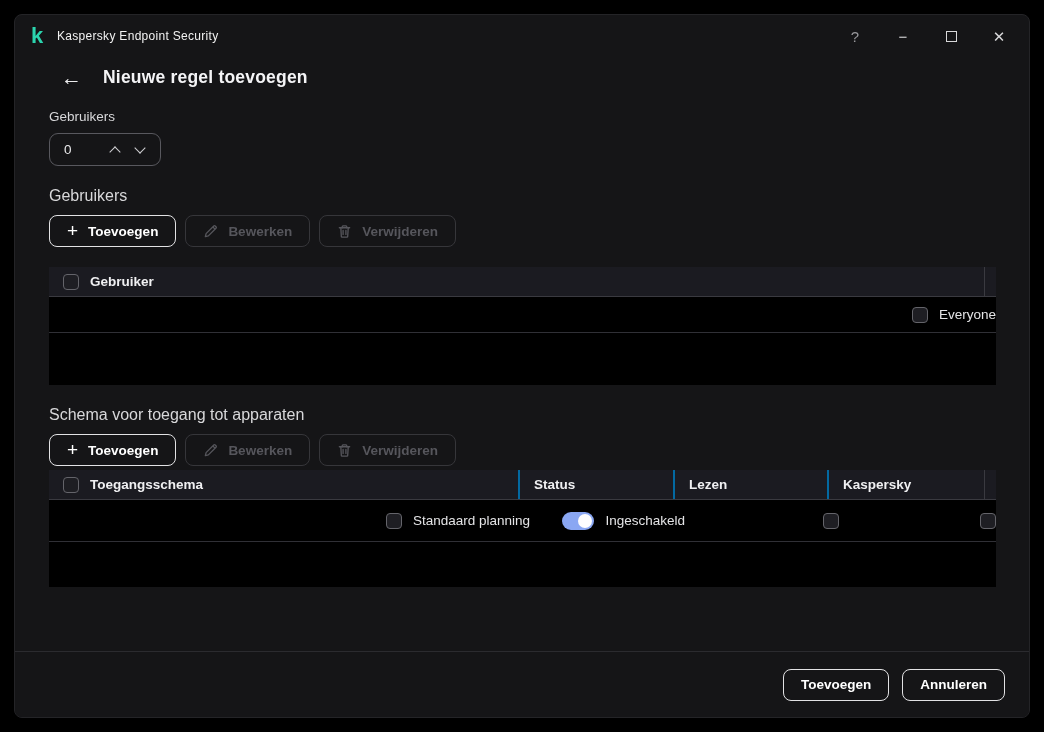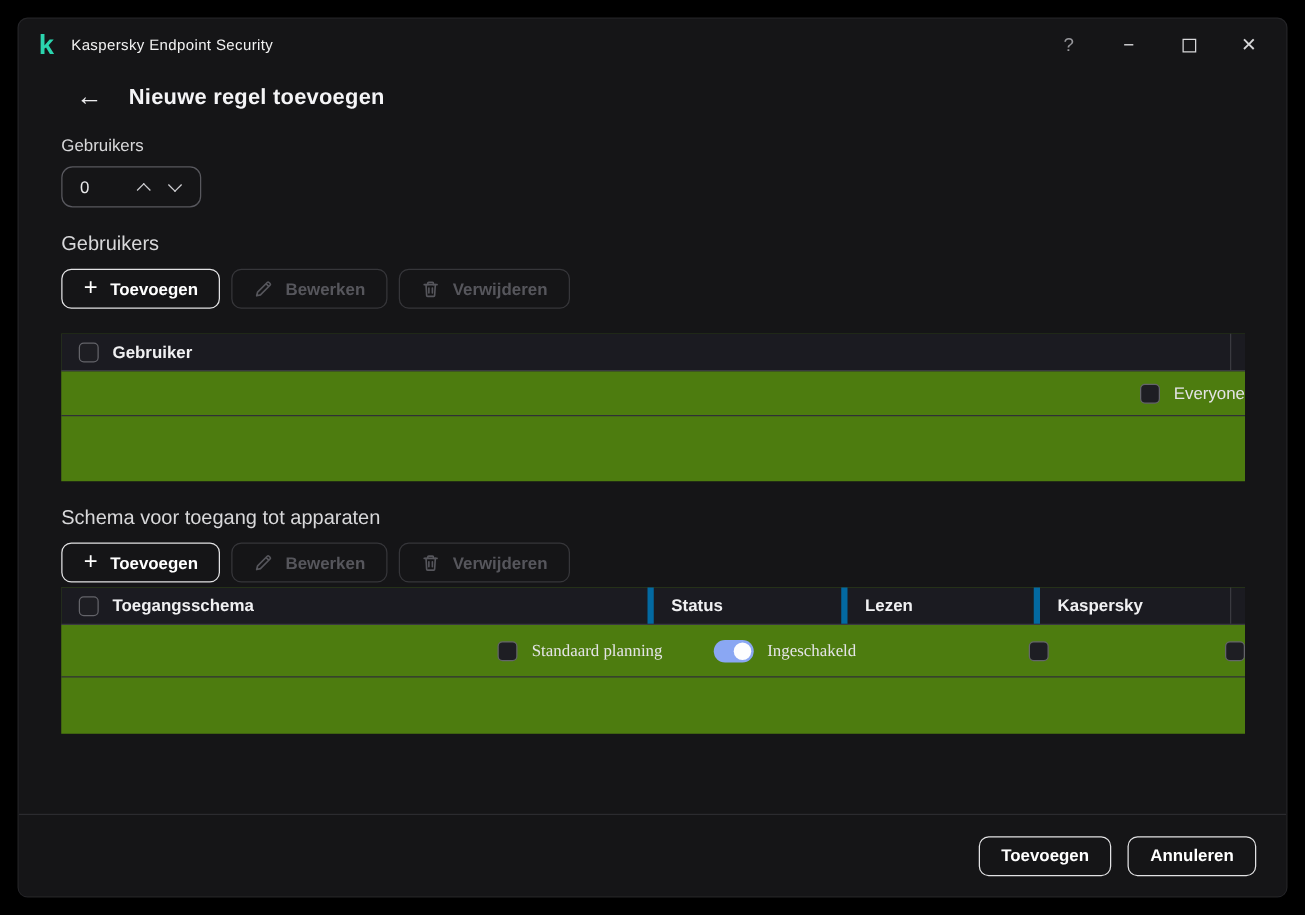--- a/index.html
+++ b/index.html
@@ -47,29 +47,29 @@
   .mt-schema { margin-top:23px; }
   .btn-row { display:flex; gap:9px; margin-top:12px; }
   .btn {
     display:inline-flex; align-items:center; gap:10px; height:32px; padding:0 17px;
     border-radius:8px; background:transparent; border:1px solid #e2e2e4;
     color:#fff; font-size:13.5px; font-weight:bold; font-family:inherit; cursor:pointer;
   }
   .btn .plus { font-size:19px; font-weight:400; line-height:1; margin-top:-2px; }
   .btn.disabled { border-color:#36363a; color:#56565c; cursor:default; }
   
-  .table { width:947px; background:#4d7c0f; }
+  .table { width:947px; background:#000000; }
   .t1 { margin-top:20px; }
   .t2 { margin-top:4px; }
   .thead { background:#1b1b21; height:30px; display:flex; align-items:stretch; border-bottom:1px solid #3a3a40; }
   .hcell { display:flex; align-items:center; gap:11px; padding-left:14px; font-size:13.5px; font-weight:bold; color:#f0f0f2; }
-  .hcell.sep { border-left:5px solid #0369a1; }
+  .hcell.sep { border-left:2px solid #0369a1; }
   .trow { display:flex; align-items:center; border-bottom:1px solid #303036; font-size:13.5px; color:#e4e4e6; cursor:pointer; }
   .t1 .trow { height:36px; }
-  .t2 .trow { height:42px;font-family:Liberation Serif, serif; }
+  .t2 .trow { height:42px; }
   .tcell { display:flex; align-items:center; gap:11px; padding-left:14px; height:100%;justify-content:flex-end; }
   .col-name { flex:1 1 auto; }
   .col-status { width:155px; flex:0 0 auto; }
   .col-read { width:154px; flex:0 0 auto; }
   .col-write { width:157px; flex:0 0 auto; }
   .col-gutter { width:12px; flex:0 0 auto; border-left:1px solid #3a3a40; }
   .tfill-1 { height:52px; }
   .tfill-2 { height:45px; }
   .cb {
     width:16px; height:16px; border:1.5px solid #64646a; border-radius:4px;

